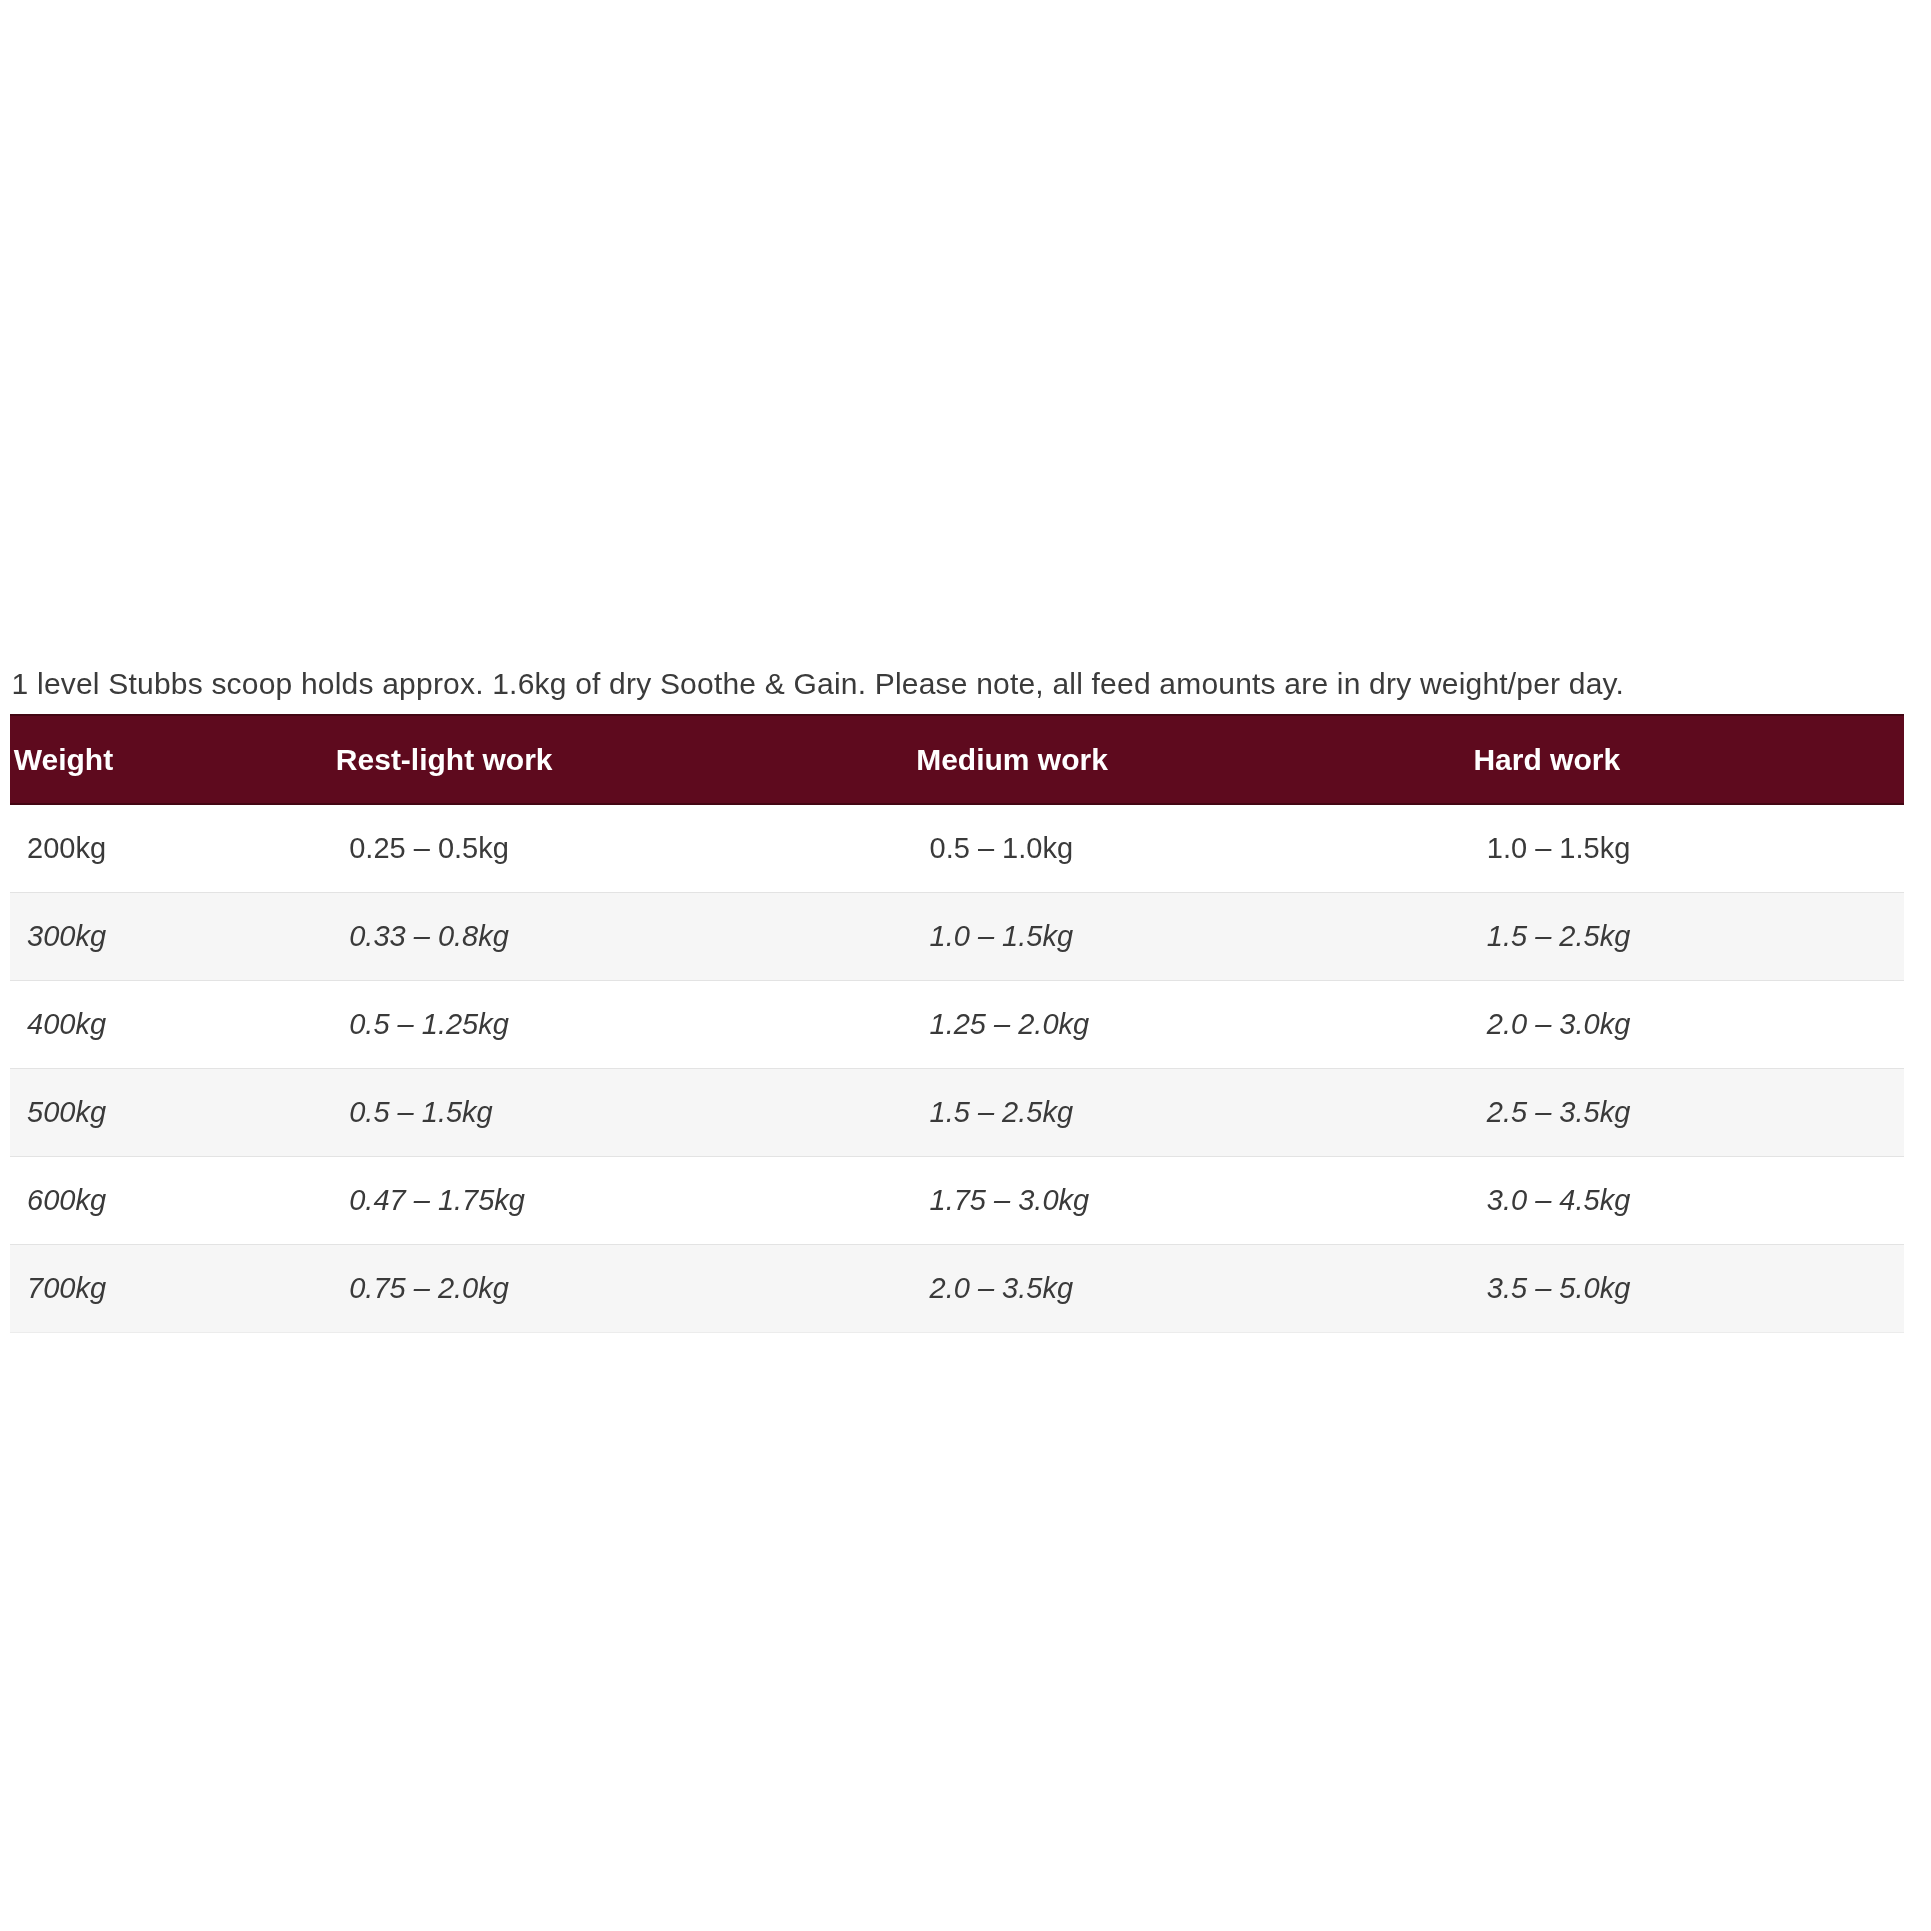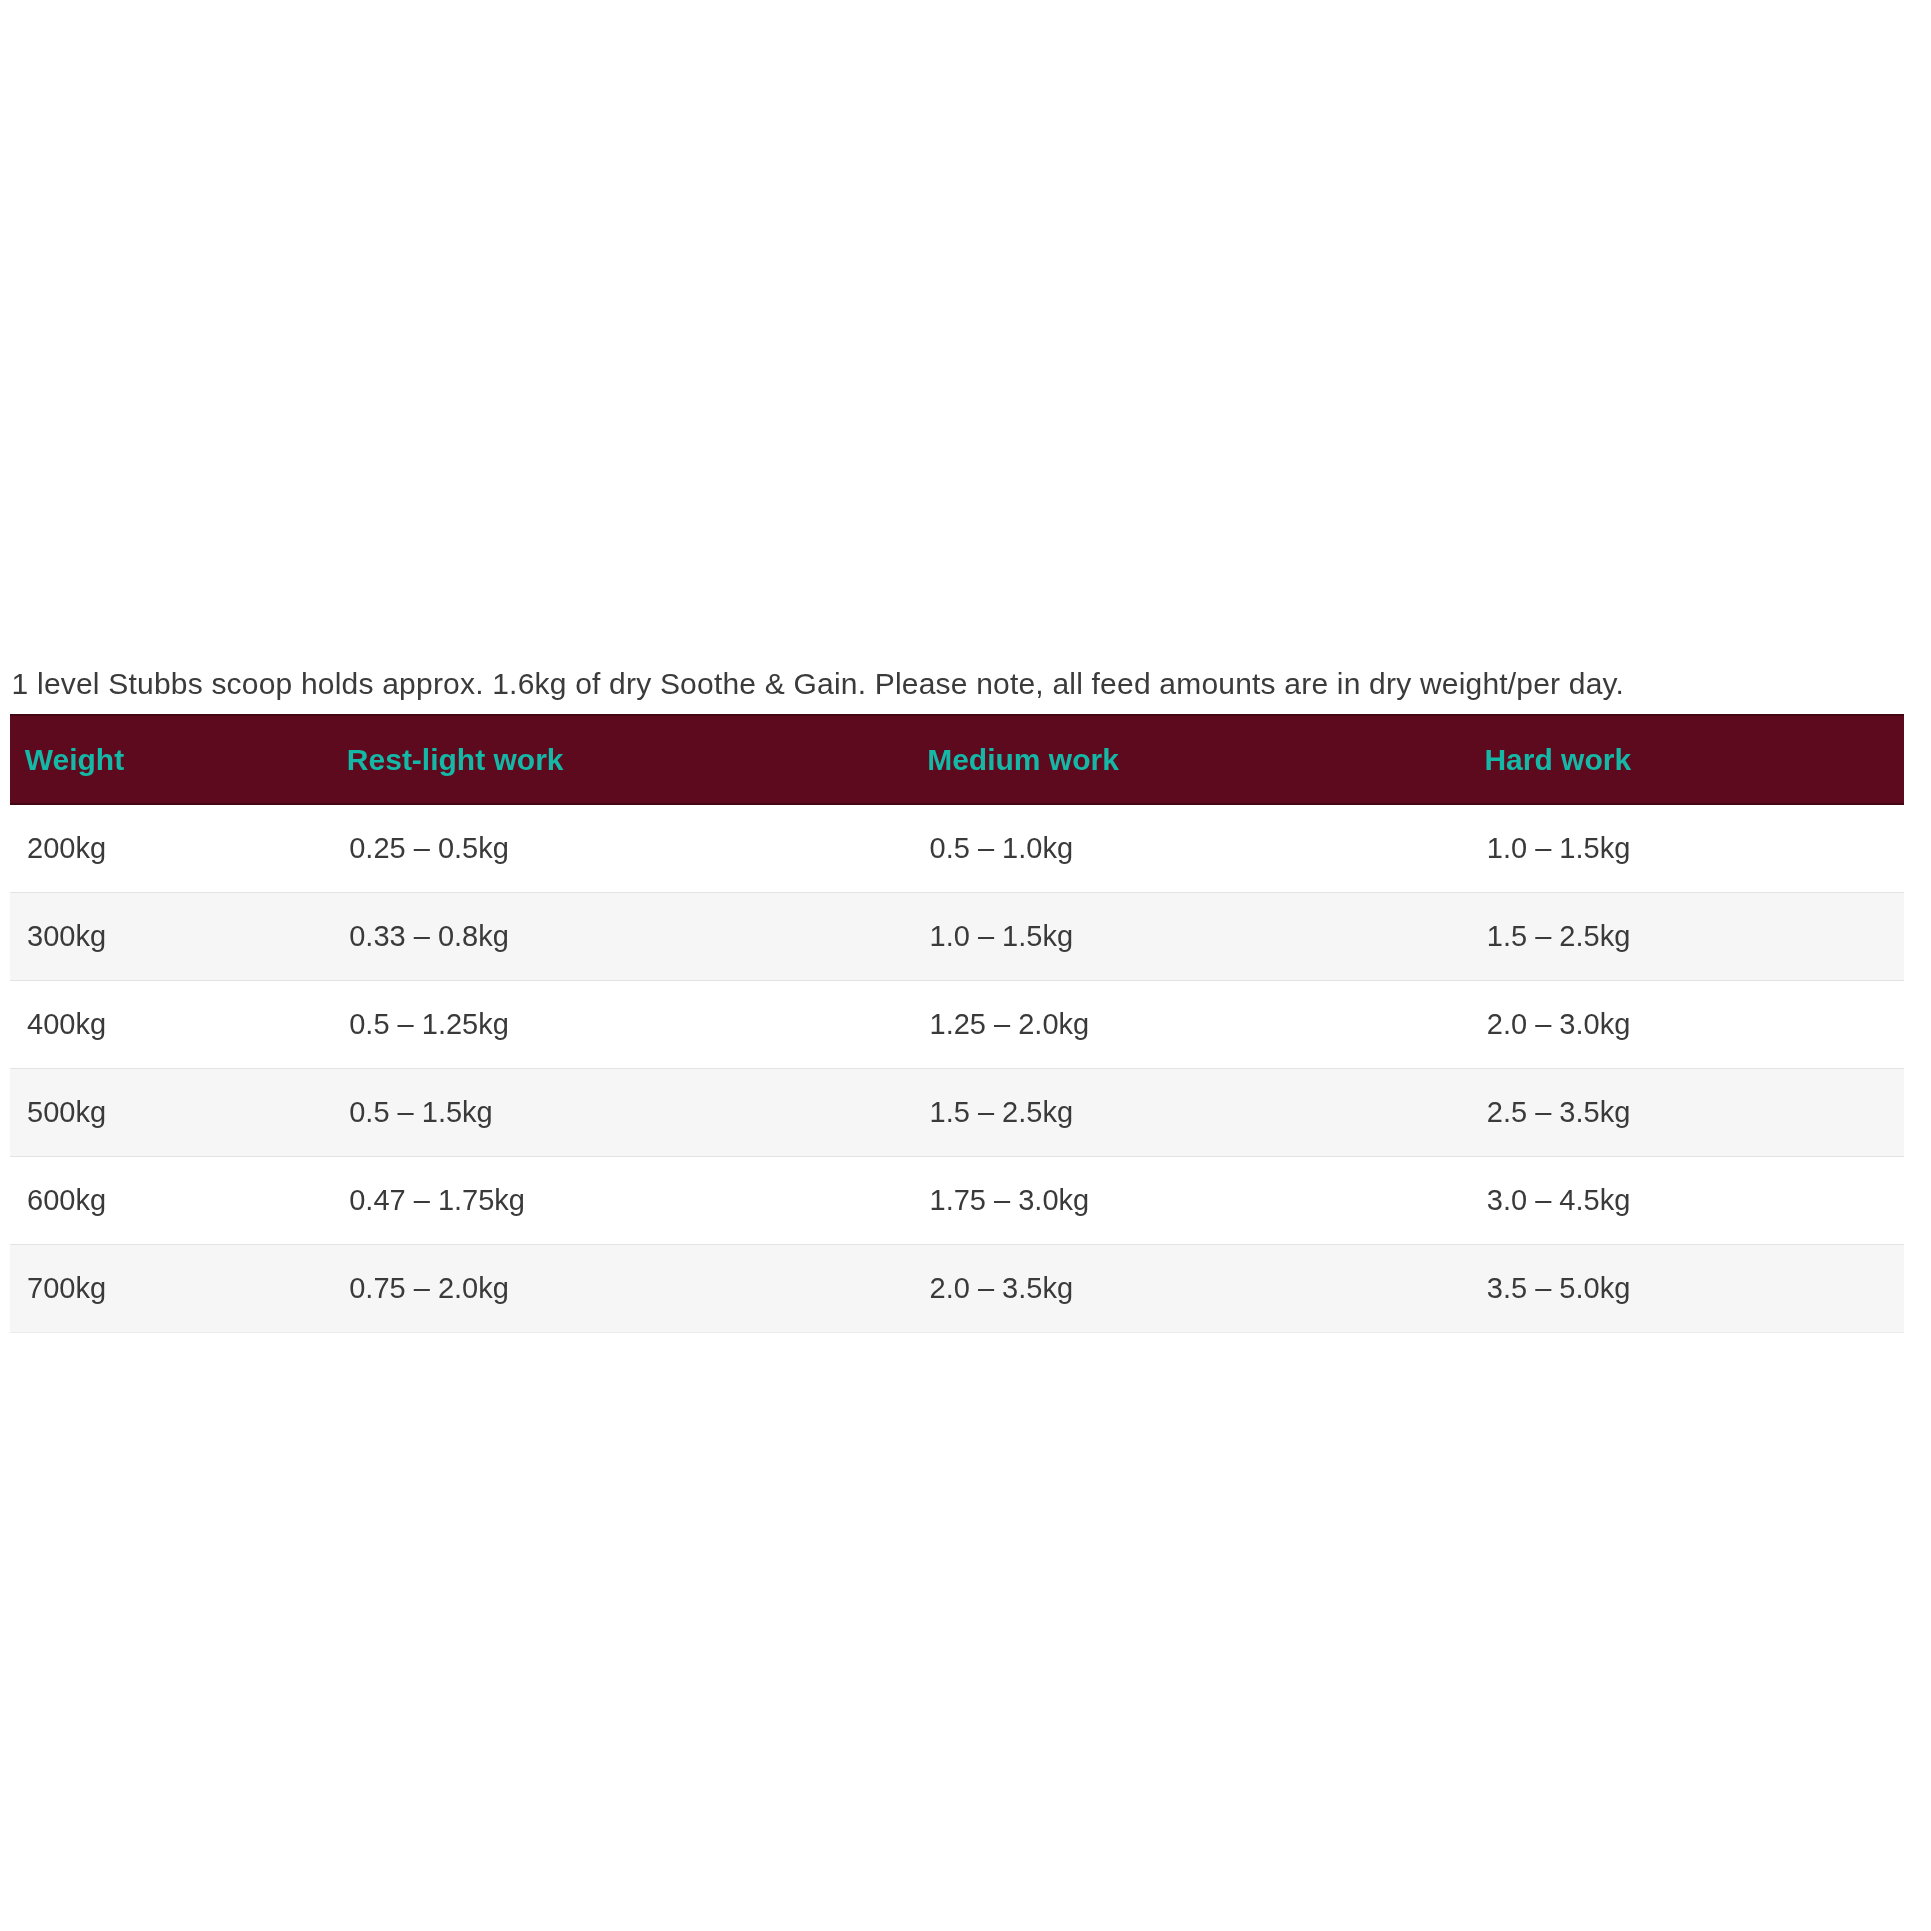--- a/index.html
+++ b/index.html
@@ -35,41 +35,42 @@
     table-layout: fixed;
     font-size: 29px;
     color: #3a3a3a;
   }
   .feed-table col.c1 { width: 322px; }
   .feed-table col.c2 { width: 580px; }
   .feed-table col.c3 { width: 557px; }
   .feed-table col.c4 { width: 434px; }
   .feed-table thead th {
     background: #5e0a1e;
-    color: #14b8a6;
+    color: #ffffff;
     font-weight: bold;
     font-size: 30px;
     text-align: left;
     height: 87px;
-    padding: 0 0 0 15px;
+    padding: 0 0 0 4px;
     border-top: 2.9px solid #430613;
     border-bottom: 2.9px solid #430613;
     vertical-align: middle;
   }
   .feed-table tbody td {
     height: 87px;
     padding: 0 0 0 17.4px;
     vertical-align: middle;
     background: #ffffff;
   }
   .feed-table tbody tr:nth-child(even) td {
     background: #f6f6f6;
   }
   .feed-table tbody tr + tr td {
     border-top: 1.9px solid #e3e3e3;
+    font-style: italic;
   }
   .feed-table tbody tr:last-child td {
     border-bottom: 1.9px solid #ececec;
   }
 </style>
 </head>
 <body>
 
 <div class="page">
 

